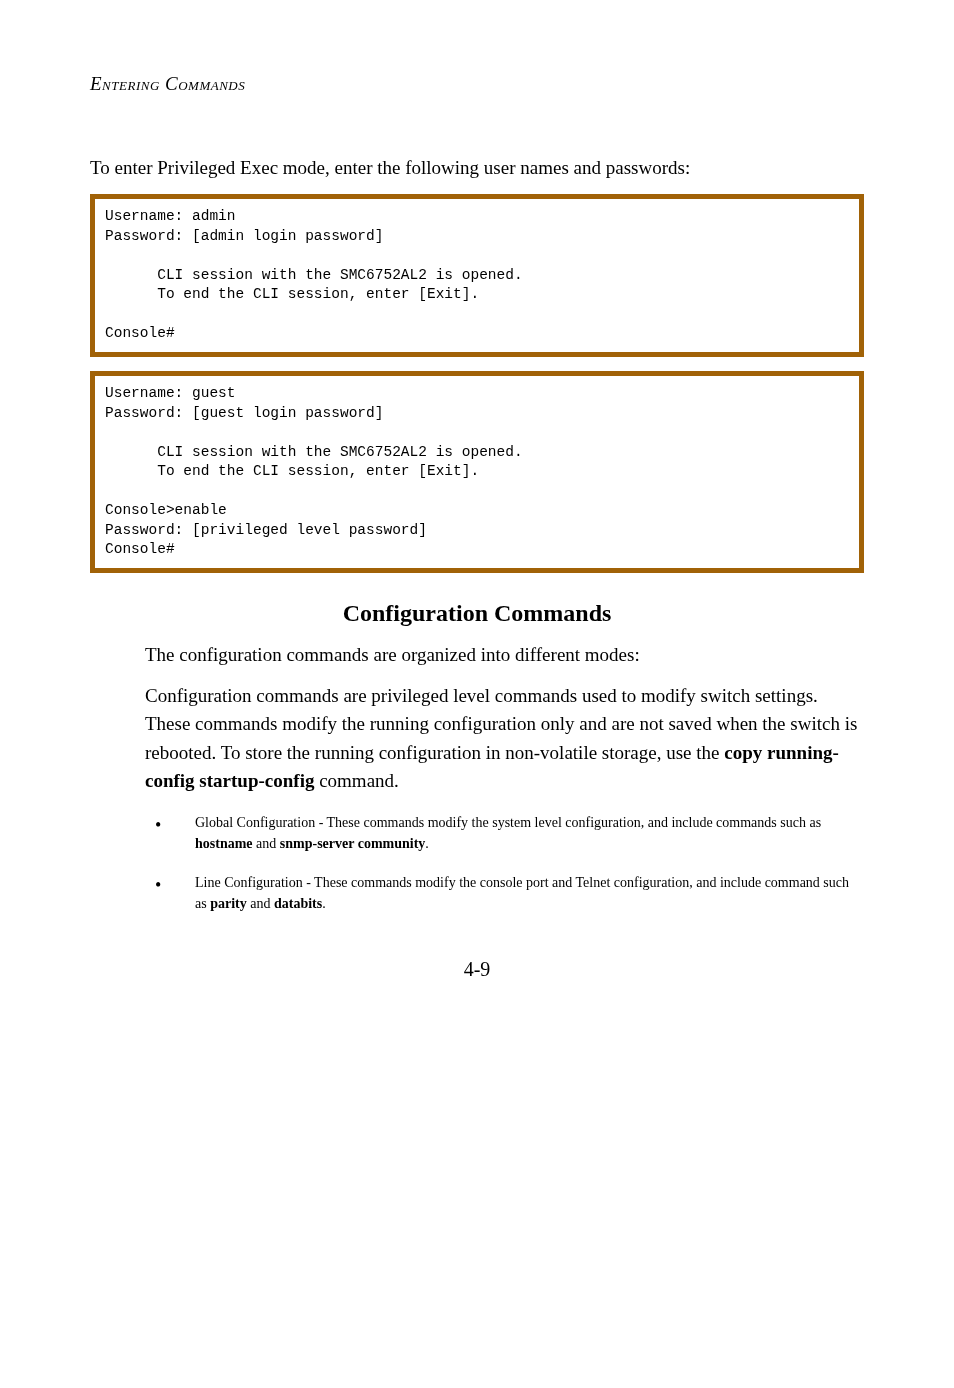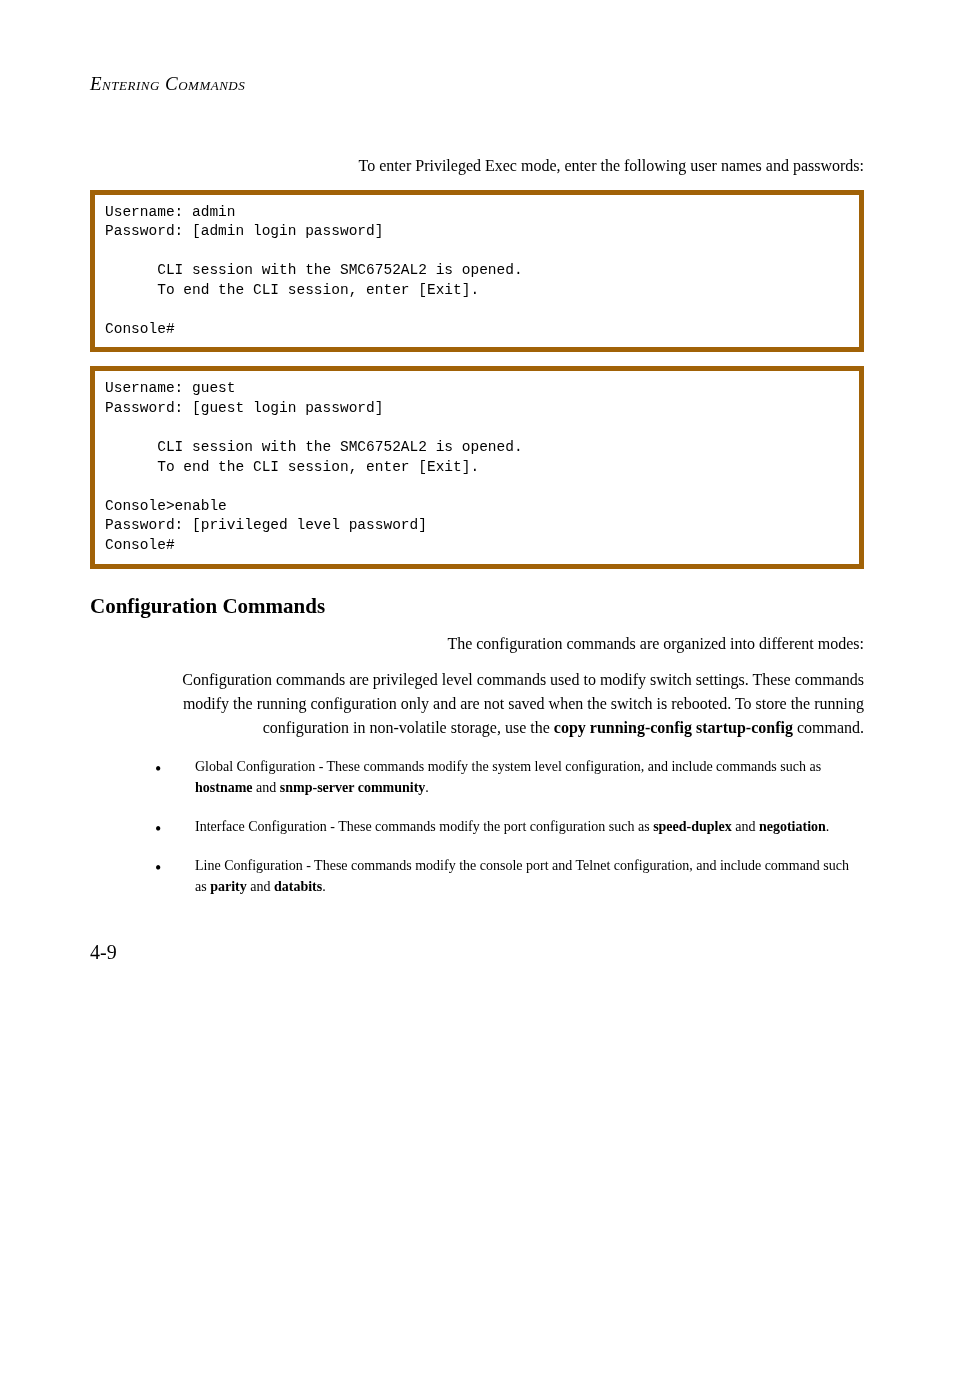--- a/index.html
+++ b/index.html
@@ -15,37 +15,37 @@
     }
     .header-right {
       font-style: italic;
       font-variant: small-caps;
       letter-spacing: 0.5px;
       font-size: 19px;
       margin-bottom: 55px;
     }
     .body-text {
       margin: 0 0 12px 0;
-      font-size: 16px;
-      text-align: right;
+      font-size: 19px;
     }
     .code-box {
       border: 5px solid #a16207;
       padding: 8px 10px;
       font-family: "Courier New", monospace;
       font-size: 14.5px;
       white-space: pre;
       line-height: 1.35;
       margin: 8px 0 14px 0;
     }
     h2 {
       font-family: Garamond, "Times New Roman", serif;
       font-weight: bold;
-      font-size: 21px;
+      font-size: 24px;
       margin: 22px 0 10px 0;
+      text-align: center;
     }
     .section-body {
       margin-left: 55px;
     }
     ul {
       list-style: none;
       padding: 0;
       margin: 16px 0 0 0;
     }
     li {
@@ -55,21 +55,21 @@
       font-size: 14px;
     }
     li::before {
       content: "•";
       position: absolute;
       left: 10px;
       top: 0;
       font-size: 18px;
     }
     .page-number {
-      text-align: left;
+      text-align: center;
       font-size: 20px;
       margin-top: 40px;
     }
     b { font-weight: bold; }
   </style>
 </head>
 <body>
 
 <div class="header-right">Entering Commands</div>
 
@@ -100,21 +100,18 @@
 
   <p class="body-text">
     <span>Configuration commands are privileged level commands used to modify switch settings. These commands modify the running configuration only and are not saved when the switch is rebooted. To store the running configuration in non-volatile storage, use the </span><b>copy running-config startup-config</b><span> command.</span>
   </p>
 
   <ul>
     <li>
       <span>Global Configuration - These commands modify the system level configuration, and include commands such as </span><b>hostname</b><span> and </span><b>snmp-server community</b><span>.</span>
     </li>
     <li>
-      <span>Interface Configuration - These commands modify the port configuration such as </span><b>speed-duplex</b><span> and </span><b>negotiation</b><span>.</span>
-    </li>
-    <li>
       <span>Line Configuration - These commands modify the console port and Telnet configuration, and include command such as </span><b>parity</b><span> and </span><b>databits</b><span>.</span>
     </li>
   </ul>
 </div>
 
 <div class="page-number">4-9</div>
 
 </body></html>

